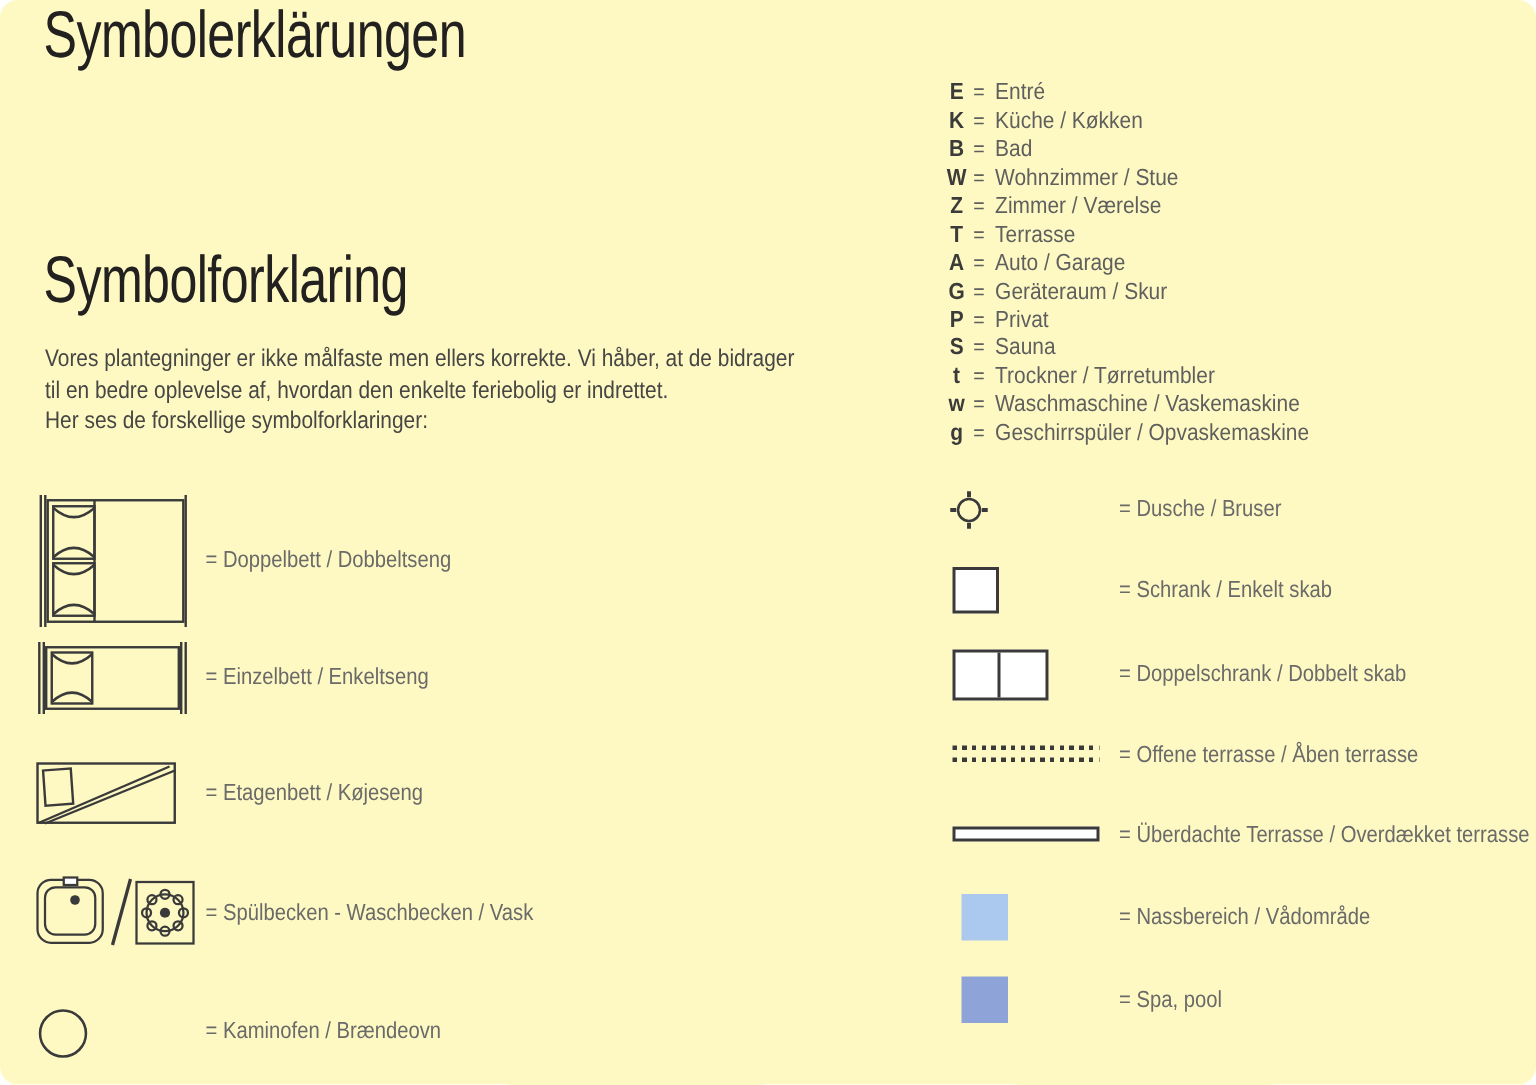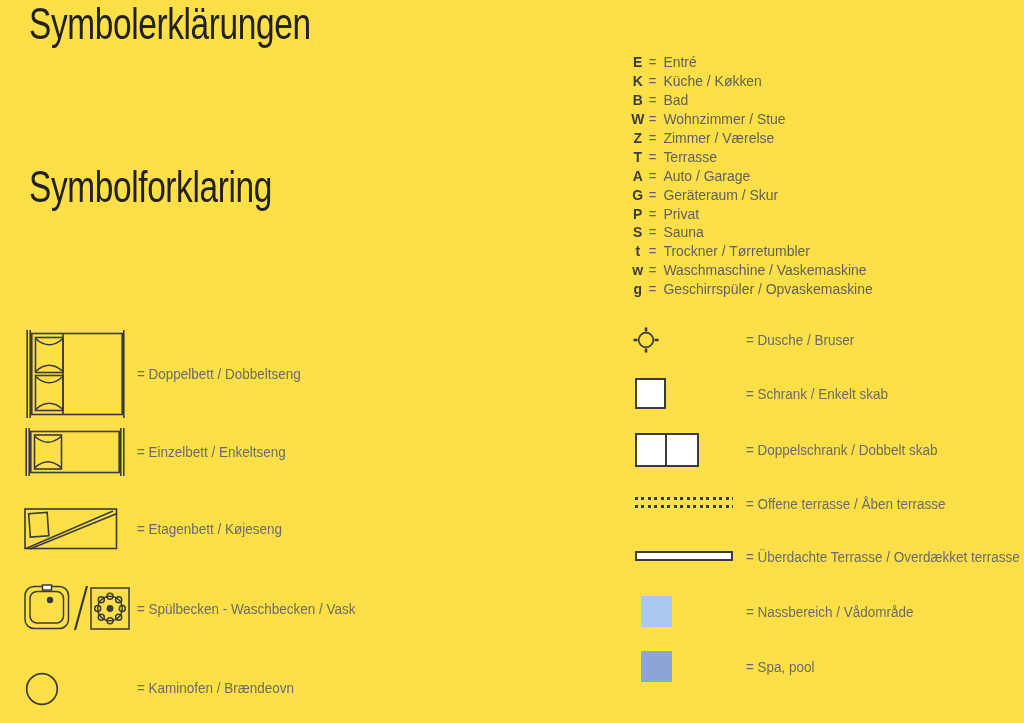--- a/index.html
+++ b/index.html
@@ -1,18 +1,18 @@
 <!DOCTYPE html>
 <html><head>
 <meta charset="utf-8">
 <style>
   * { margin:0; padding:0; box-sizing:border-box; }
   html,body { background:#ffffff; }
   body { font-family:"Liberation Sans","DejaVu Sans",sans-serif; }
-  .page { position:relative; width:1024px; height:723px; background:#fde047; overflow:hidden; }
+  .page { position:relative; width:1024px; height:723px; background:#fef9c3; overflow:hidden;border-radius:12px; }
 
   .h-title { position:absolute; left:29px; font-size:44px; font-weight:400; color:#222120;
              letter-spacing:-0.5px; line-height:1.05; white-space:nowrap;
              transform:scaleX(.76); transform-origin:0 0; }
   .para { position:absolute; left:30px; }
   .para-line { font-size:16px; line-height:20.6px; color:#464644; white-space:nowrap;
                transform:scaleX(.87); transform-origin:0 0; }
 
   .abbr { position:absolute; left:631px; top:53px; }
   .abbr-row { display:flex; align-items:center; height:18.9px;
@@ -42,20 +42,25 @@
   .swatch { position:absolute; width:31px; height:31px; }
 </style>
 </head>
 <body>
 
 <div class="page">
 
   <h1 class="h-title" style="top:1px">Symbolerklärungen</h1>
 
   <h1 class="h-title" style="top:164px">Symbolforklaring</h1>
+  <div class="para" style="top:230px">
+    <div class="para-line">Vores plantegninger er ikke målfaste men ellers korrekte. Vi håber, at de bidrager</div>
+    <div class="para-line">til en bedre oplevelse af, hvordan den enkelte feriebolig er indrettet.</div>
+    <div class="para-line">Her ses de forskellige symbolforklaringer:</div>
+  </div>
 
   <div class="abbr">
     <div class="abbr-row">
         <span class="abbr-letter">E</span>
         <span class="abbr-eq">=</span>
         <span class="abbr-label">Entré</span>
       </div>
     <div class="abbr-row">
         <span class="abbr-letter">K</span>
         <span class="abbr-eq">=</span>

